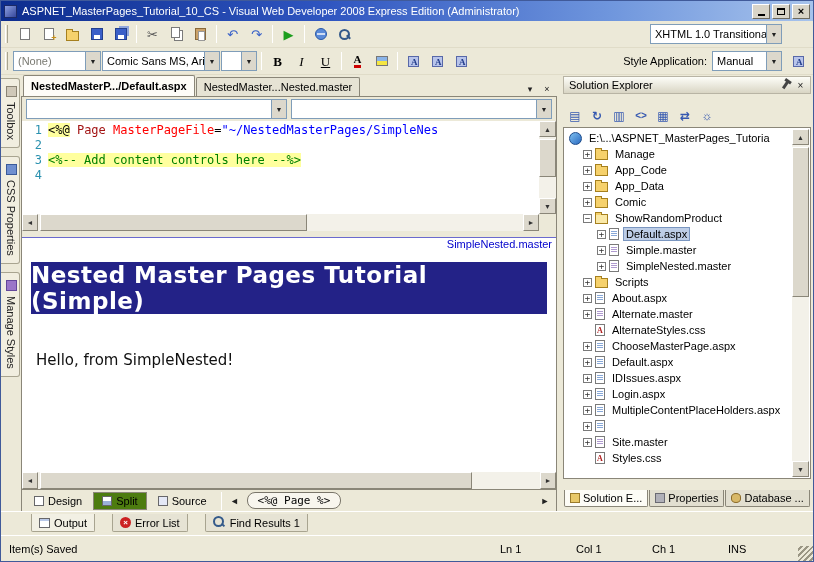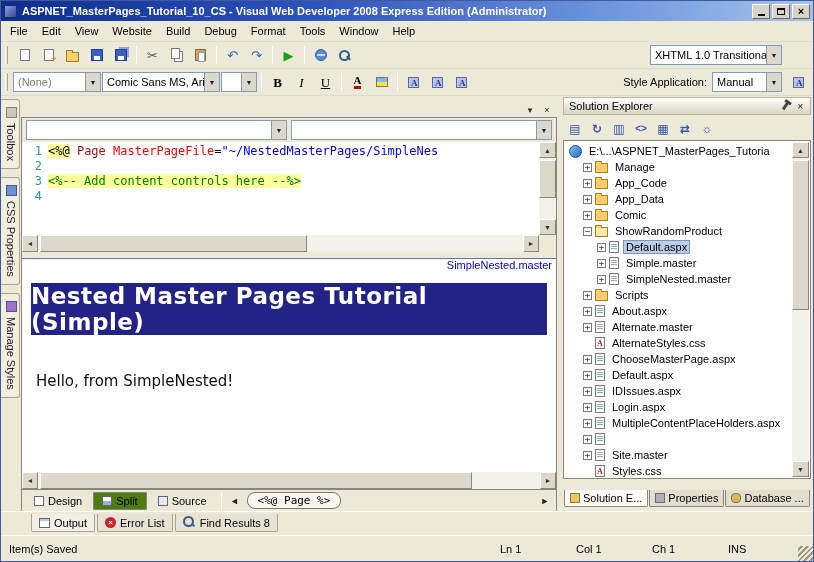--- a/index.html
+++ b/index.html
@@ -3,21 +3,21 @@
 <meta charset="utf-8">
 <style>
 *{box-sizing:border-box}
 body{margin:0;background:#808080}
 #app{width:814px;height:562px;border:1px solid #405a9a;background:#ece9d8;display:flex;flex-direction:column;font-family:"Liberation Sans","DejaVu Sans",sans-serif;font-size:11px;color:#000;overflow:hidden;position:relative}
 button{margin:0;padding:0;background:none;border:none;font:inherit;color:inherit}
 .flex-sp{flex:1}
 
 .titlebar{height:20px;flex:none;display:flex;align-items:center;gap:5px;padding:0 3px;background:linear-gradient(90deg,#0d2d8e 0%,#2f55c0 40%,#6f96dd 75%,#a7c3ec 100%);color:#fff}
 .win-ic{width:13px;height:13px;flex:none;background:linear-gradient(135deg,#8c9fe0,#35479c);border:1px solid #1c2a66}
-.title-text{font-weight:bold;white-space:nowrap;overflow:hidden;flex:1}
+.title-text{font-weight:normal;white-space:nowrap;overflow:hidden;flex:1}
 .cap-btns{display:flex;gap:2px;flex:none}
 .cap-btn{width:18px;height:15px;background:#d8d4c8;border:1px solid;border-color:#fff #6e6a5e #6e6a5e #fff;display:flex;align-items:center;justify-content:center}
 .cap-min{width:7px;height:2px;background:#000;margin-top:7px}
 .cap-max{width:8px;height:7px;border:1px solid #000;border-top-width:2px}
 .cap-close{font-size:11px;font-weight:bold;line-height:1;color:#000}
 
 .menubar{height:21px;flex:none;display:flex;align-items:center;padding-left:2px;border-bottom:1px solid #e0dcc8}
 .menu-item{padding:3px 7px}
 .toolbar{height:27px;flex:none;display:flex;align-items:center;gap:1px;padding:0 3px;border-bottom:1px solid #e0dcc8}
 .grip{width:3px;height:18px;border-left:1px solid #fff;border-right:1px solid #a8a490;margin:0 4px 0 1px}
@@ -103,21 +103,21 @@
 .view-bar{height:22px;flex:none;display:flex;align-items:center;gap:2px;padding:1px 3px;background:#ece9d8;border:1px solid #8a8678;border-bottom:none}
 .vb-btn{display:flex;align-items:center;gap:4px;padding:2px 8px;border:1px solid transparent}
 .vb-btn.active{background:#4d7c0f;border:1px solid #8a8678}
 .vb-ic{width:10px;height:10px;border:1px solid #67676a;background:#fff;flex:none}
 .vb-split{background:linear-gradient(180deg,#fff 0 50%,#9ab0d8 50% 100%)}
 .vb-source{background:#e4e8f6}
 .tag-box{border:1px solid #7a766a;border-radius:8px;padding:1px 10px;background:#f8f6ee;font-family:"DejaVu Sans Mono",monospace;font-size:11px;margin-left:2px}
 .vsplit{width:5px;flex:none;background:#ece9d8}
 
 .se-panel{width:251px;flex:none;display:flex;flex-direction:column;background:#ece9d8;padding:1px 2px 10px 1px}
-.se-title{height:18px;flex:none;display:flex;align-items:center;padding:0 2px 0 5px;background:linear-gradient(180deg,#fdfdf8,#d9d5c4);border:1px solid #b8b4a4;margin-bottom:2px}
+.se-title{height:18px;flex:none;display:flex;align-items:center;padding:0 2px 0 5px;background:linear-gradient(180deg,#fdfdf8,#d9d5c4);border:1px solid #b8b4a4;margin-bottom:10px}
 .se-cap{width:15px;height:14px;display:flex;align-items:center;justify-content:center;font-size:10px;color:#222}
 .pin{width:3px;height:8px;background:#444;position:relative;transform:rotate(35deg);display:inline-block}
 .pin::before{content:"";position:absolute;top:-2px;left:-2px;width:7px;height:3px;background:#444}
 .se-toolbar{height:23px;flex:none;display:flex;align-items:center;gap:2px;padding:1px 2px}
 .se-btn{width:20px;height:19px}
 .se-glyph{font-size:12px;color:#3558b0;font-weight:bold}
 .se-tree-wrap{flex:1;position:relative;background:#fff;border:1px solid #8a8678;min-height:0}
 .se-tree{position:absolute;inset:1px 17px 1px 1px;overflow:hidden;padding-top:1px}
 .tree-scroll{top:1px;right:1px;bottom:1px}
 .tree-row{height:16px;display:flex;align-items:center;white-space:nowrap;overflow:hidden}
@@ -170,32 +170,20 @@
         </button>
       <button class="cap-btn">
           <span class="cap-max"></span>
         </button>
       <button class="cap-btn">
           <span class="cap-close">×</span>
         </button>
     </span>
   </div>
 
-  <div class="menubar">
-      <span class="menu-item">File</span>
-      <span class="menu-item">Edit</span>
-      <span class="menu-item">View</span>
-      <span class="menu-item">Website</span>
-      <span class="menu-item">Build</span>
-      <span class="menu-item">Debug</span>
-      <span class="menu-item">Format</span>
-      <span class="menu-item">Tools</span>
-      <span class="menu-item">Window</span>
-      <span class="menu-item">Help</span>
-    </div>
 
   <div class="toolbar">
     <span class="grip"></span>
     <span class="tb-icons">
         <button class="tb-btn">
           <span class="shape i-page"></span>
         </button>
         <button class="tb-btn">
           <span class="shape i-page-plus"></span>
         </button>
@@ -301,20 +289,28 @@
   <div class="main">
 
     <div class="left-strip">
         <div class="vtab"><span class="vtab-ic vt0"></span><span class="vtab-label">Toolbox</span></div>
         <div class="vtab"><span class="vtab-ic vt1"></span><span class="vtab-label">CSS Properties</span></div>
         <div class="vtab"><span class="vtab-ic vt2"></span><span class="vtab-label">Manage Styles</span></div>
       </div>
 
     <div class="editor-col">
       <div class="doc-tabs">
+        <span style="display:flex;align-items:flex-end;gap:1px">
+            <div class="doc-tab active">
+              <span class="doc-tab-label">NestedMasterP.../Default.aspx</span>
+            </div>
+            <div class="doc-tab">
+              <span class="doc-tab-label">NestedMaster...Nested.master</span>
+            </div>
+          </span>
         <span class="flex-sp"></span>
         <button class="mini-btn">▾</button>
         <button class="mini-btn">×</button>
       </div>
       <div class="combo-row">
         <div class="combo editor-combo">
           <span class="combo-val"></span>
           <span class="combo-btn">▼</span>
         </div>
         <div class="combo editor-combo">
@@ -552,32 +548,32 @@
           </div>
           <div class="se-tab">
             <span class="se-tab-ic sti2"></span>
             <span>Database ...</span>
           </div>
         </div>
     </div>
   </div>
 
   <div class="bottom-strip">
-    <span style="display:flex;gap:2px">
+    <span style="display:flex;gap:17px">
         <div class="bp-tab first">
           <span class="bp-ic bpi0"></span>
           <span>Output</span>
         </div>
         <div class="bp-tab">
           <span class="bp-ic bpi1">×</span>
           <span>Error List</span>
         </div>
         <div class="bp-tab">
           <span class="bp-ic bpi2"></span>
-          <span>Find Results 8</span>
+          <span>Find Results 1</span>
         </div>
       </span>
   </div>
 
   <div class="statusbar">
     <span class="sb-msg">Item(s) Saved</span>
     <span class="flex-sp"></span>
     <span class="sb-cell">Ln 1</span>
     <span class="sb-cell">Col 1</span>
     <span class="sb-cell">Ch 1</span>

